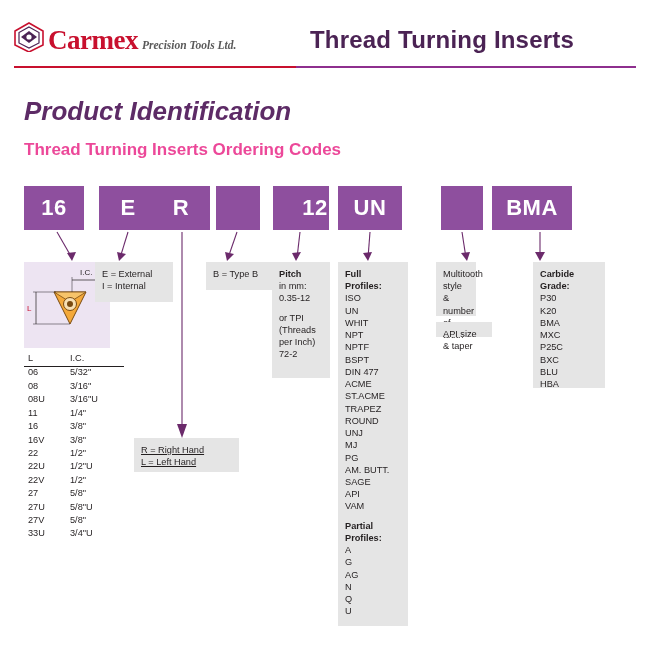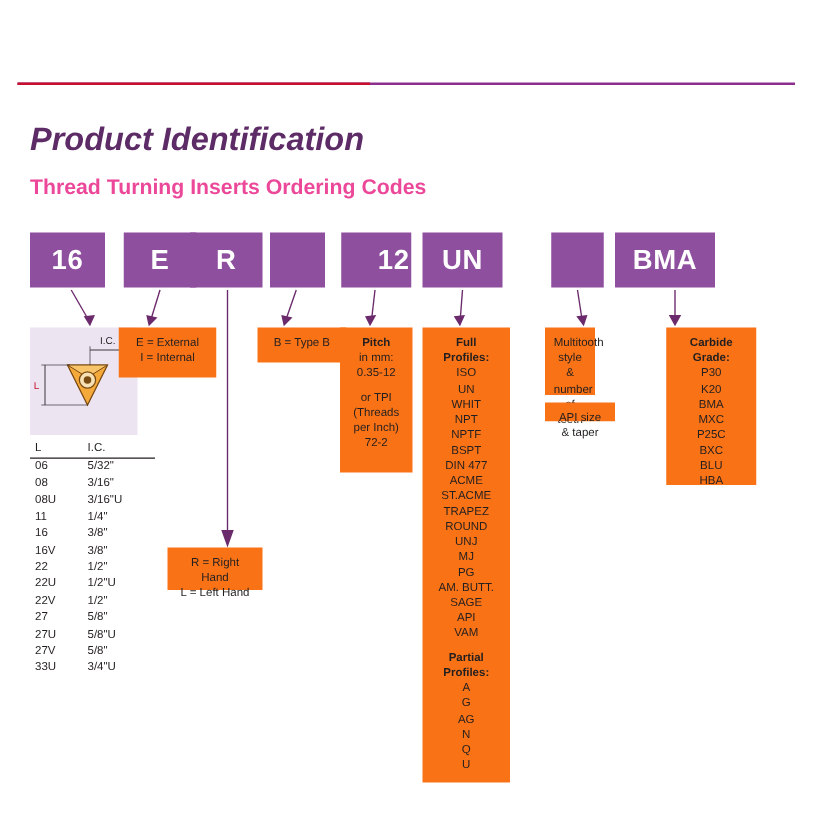--- a/index.html
+++ b/index.html
@@ -118,26 +118,25 @@
   .connectors {
     position: absolute;
     left: 0; top: 0;
     width: 650px; height: 650px;
     pointer-events: none;
   }
 
   
   .panel {
     position: absolute;
-    background: #f97316;
+    background: #e5e5e5;
     font-size: 9.2px;
     line-height: 1.33;
     color: #231f20;
     padding: 6px 7px;
-    text-align: center;
   }
   .panel .bold-line { font-weight: bold; }
   .panel .spacer { height: 7px; }
 
   
   .insert-panel {
     position: absolute;
     left: 24px;
     top: 262px;
     width: 86px;
@@ -186,20 +185,33 @@
     left: 0; bottom: 0;
     width: 650px;
     height: 8px;
     background: #ffffff;
   }
 </style>
 </head>
 <body>
 
 <div class="header">
+  <div class="logo-wrap">
+    <div class="logo-mark">
+      <svg width="30" height="30" viewBox="0 0 30 30">
+        <polygon points="15,1 29,9 29,23 15,30 1,23 1,9" fill="none" stroke="#c8102e" stroke-width="1.6"></polygon>
+        <polygon points="15,5 25,10.5 25,21 15,26 5,21 5,10.5" fill="none" stroke="#4b2354" stroke-width="1.2"></polygon>
+        <path d="M7 15 L15 9 L23 15 L15 21 Z" fill="#4b2354"></path>
+        <circle cx="15" cy="15" r="2.6" fill="#ffffff"></circle>
+      </svg>
+    </div>
+    <div class="logo-text">Carmex</div>
+    <div class="logo-sub">Precision Tools Ltd.</div>
+  </div>
+  <div class="header-title">Thread Turning Inserts</div>
   <div class="header-rule"></div>
   <div class="header-rule-accent"></div>
 </div>
 
 <div class="title-main">Product Identification</div>
 <div class="title-sub">Thread Turning Inserts Ordering Codes</div>
 
 <svg class="connectors">
 
   <path d="M57 232 L72 258" stroke="#6b2a6b" stroke-width="1.1" fill="none"></path>
@@ -319,21 +331,21 @@
       </tr>
   </tbody>
 </table>
 <div class="dim-head-rule"></div>
 
 <div class="panel" style="left:95px; top:262px; width:78px; height:40px;">
   <div>E = External</div>
   <div>I = Internal</div>
 </div>
 
-<div class="panel" style="left:134px; top:438px; width:76px; height:34px;">
+<div class="panel" style="left:134px; top:438px; width:105px; height:34px;text-decoration:underline;">
   <div>R = Right Hand</div>
   <div>L = Left Hand</div>
 </div>
 
 <div class="panel" style="left:206px; top:262px; width:71px; height:28px;">
   <div>B = Type B</div>
 </div>
 
 <div class="panel" style="left:272px; top:262px; width:58px; height:116px;">
   <div class="bold-line">Pitch</div>

